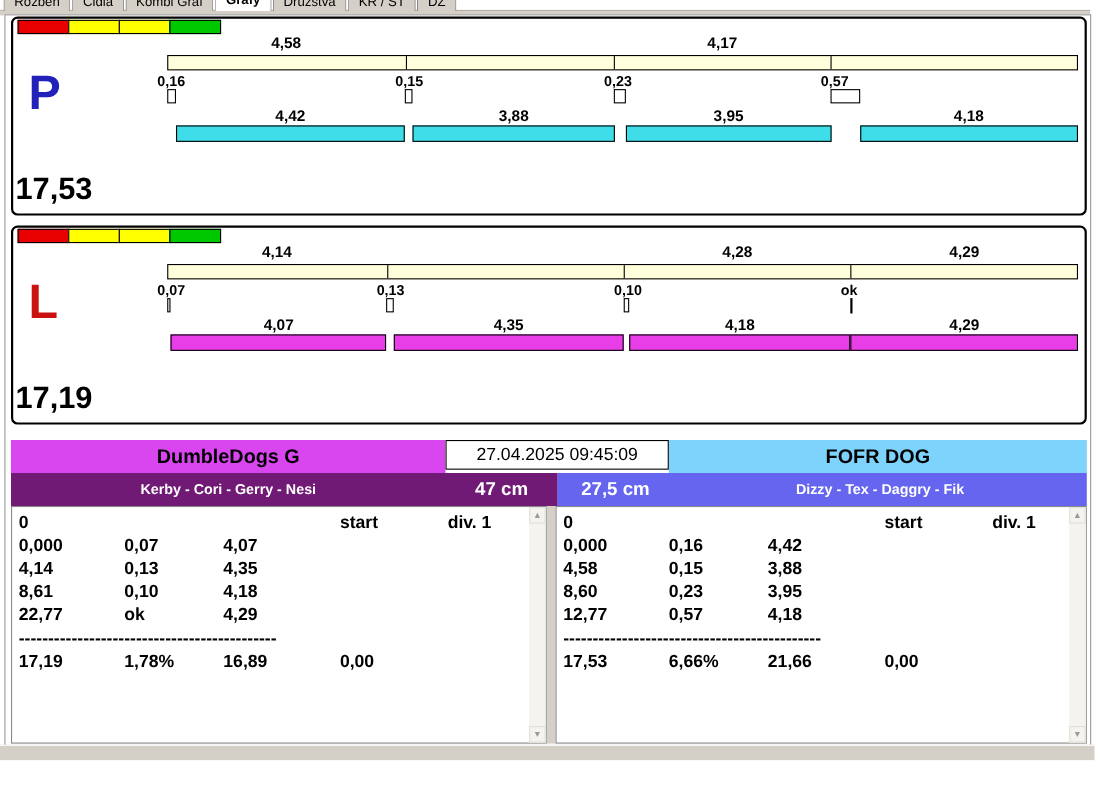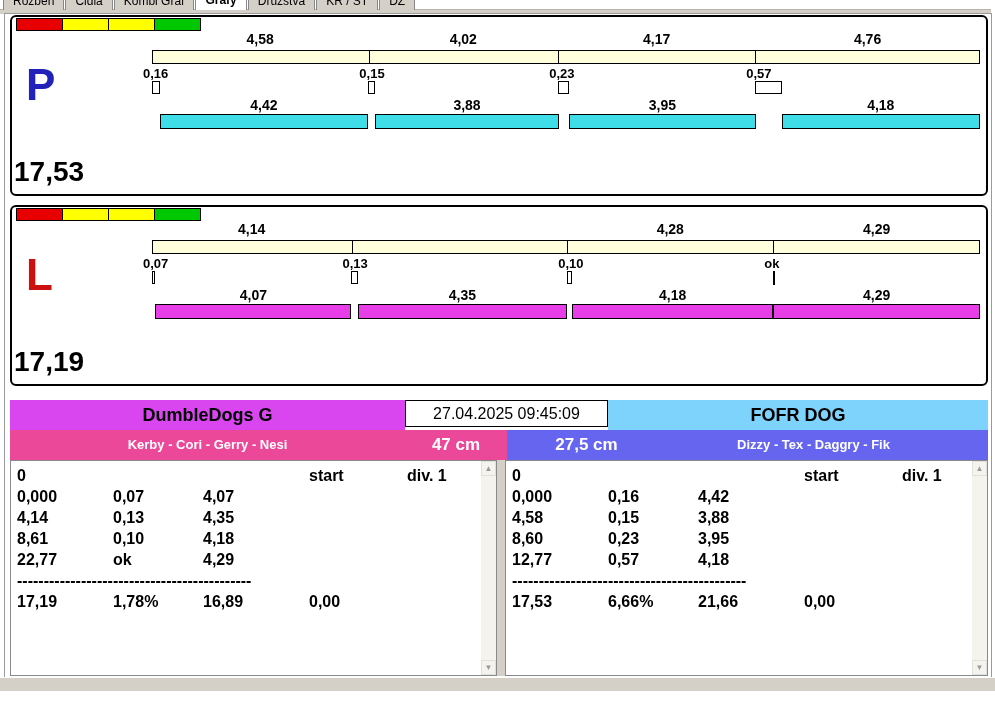--- a/index.html
+++ b/index.html
@@ -106,23 +106,21 @@
         <div class="ind-box" style="background: rgb(232, 0, 0);"></div>
         <div class="ind-box" style="background: rgb(255, 255, 0);"></div>
         <div class="ind-box" style="background: rgb(255, 255, 0);"></div>
         <div class="ind-box" style="background: rgb(0, 200, 0);"></div>
       </div>
     <div class="lane-letter" style="color: rgb(34, 34, 187);">P</div>
     <div class="lane-total">17,53</div>
     <div class="lane-chart">
       <div class="chart-row seg-labels">
           <div class="pos-label center" style="left: 0%; width: 26.1266%;">4,58</div>
-          <div class="pos-label center" style="left: 26.1266%; width: 22.9321%;">4,02</div>
           <div class="pos-label center" style="left: 49.0588%; width: 23.7878%;">4,17</div>
-          <div class="pos-label center" style="left: 72.8465%; width: 27.1535%;">4,76</div>
         </div>
       <div class="total-bar" style="background: rgb(255, 255, 220);">
           <div class="bar-divider" style="left: 26.1266%;"></div>
           <div class="bar-divider" style="left: 49.0588%;"></div>
           <div class="bar-divider" style="left: 72.8465%;"></div>
         </div>
       <div class="chart-row co-labels">
           <div class="pos-label" style="left: calc(0% - 9px);">0,16</div>
           <div class="pos-label" style="left: calc(26.1266% - 9px);">0,15</div>
           <div class="pos-label" style="left: calc(49.0588% - 9px);">0,23</div>
@@ -196,25 +194,25 @@
     </div>
   </div>
 
   <div class="bottom-section">
     <div class="hdr hdr-red-top" style="background: #d946ef;">
       <div class="team-name">DumbleDogs G</div>
     </div>
     <div class="hdr hdr-blue-top" style="background: #7dd3fc;">
       <div class="team-name">FOFR DOG</div>
     </div>
-    <div class="hdr hdr-red-bot" style="background: #ec4899;">
+    <div class="hdr hdr-red-bot" style="background: #701a75;">
       <div class="dogs">Kerby - Cori - Gerry - Nesi</div>
       <div class="height-label">47 cm</div>
     </div>
-    <div class="hdr hdr-blue-bot" style="background: rgb(101, 101, 240); padding-left: 27px;">
+    <div class="hdr hdr-blue-bot" style="background: rgb(101, 101, 240);">
       <div class="height-label">27,5 cm</div>
       <div class="dogs">Dizzy - Tex - Daggry - Fik</div>
     </div>
     <div class="timestamp">27.04.2025 09:45:09</div>
 
     <div class="tables">
       <div class="ttable left">
           <div class="trow"><div class="tcell c0">0</div><div class="tcell c1"></div><div class="tcell c2"></div><div class="tcell c3">start</div><div class="tcell c4">div. 1</div></div>
           <div class="trow"><div class="tcell c0">0,000</div><div class="tcell c1">0,07</div><div class="tcell c2">4,07</div><div class="tcell c3"></div><div class="tcell c4"></div></div>
           <div class="trow"><div class="tcell c0">4,14</div><div class="tcell c1">0,13</div><div class="tcell c2">4,35</div><div class="tcell c3"></div><div class="tcell c4"></div></div>

